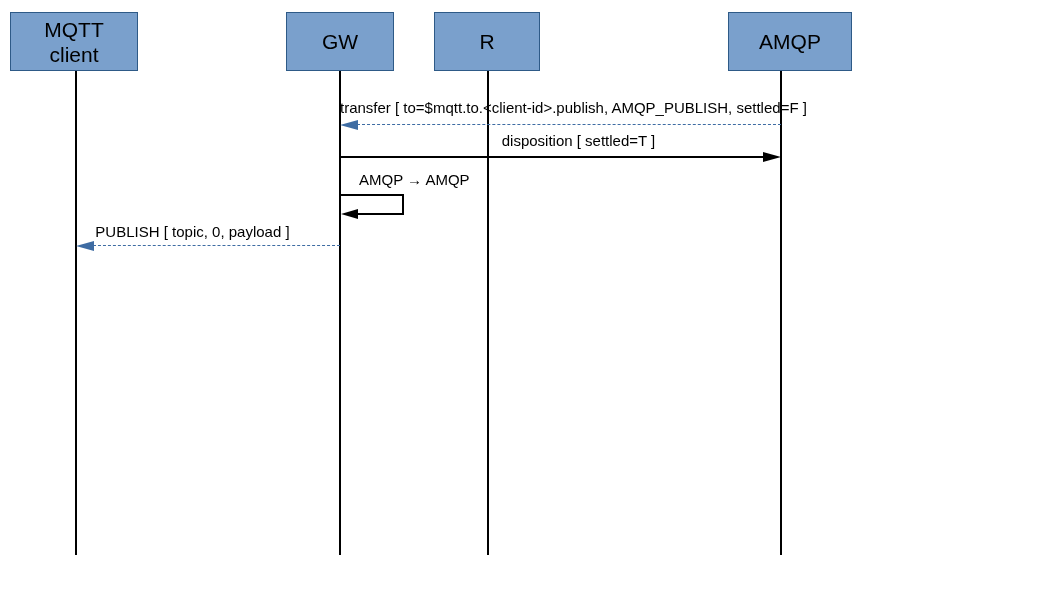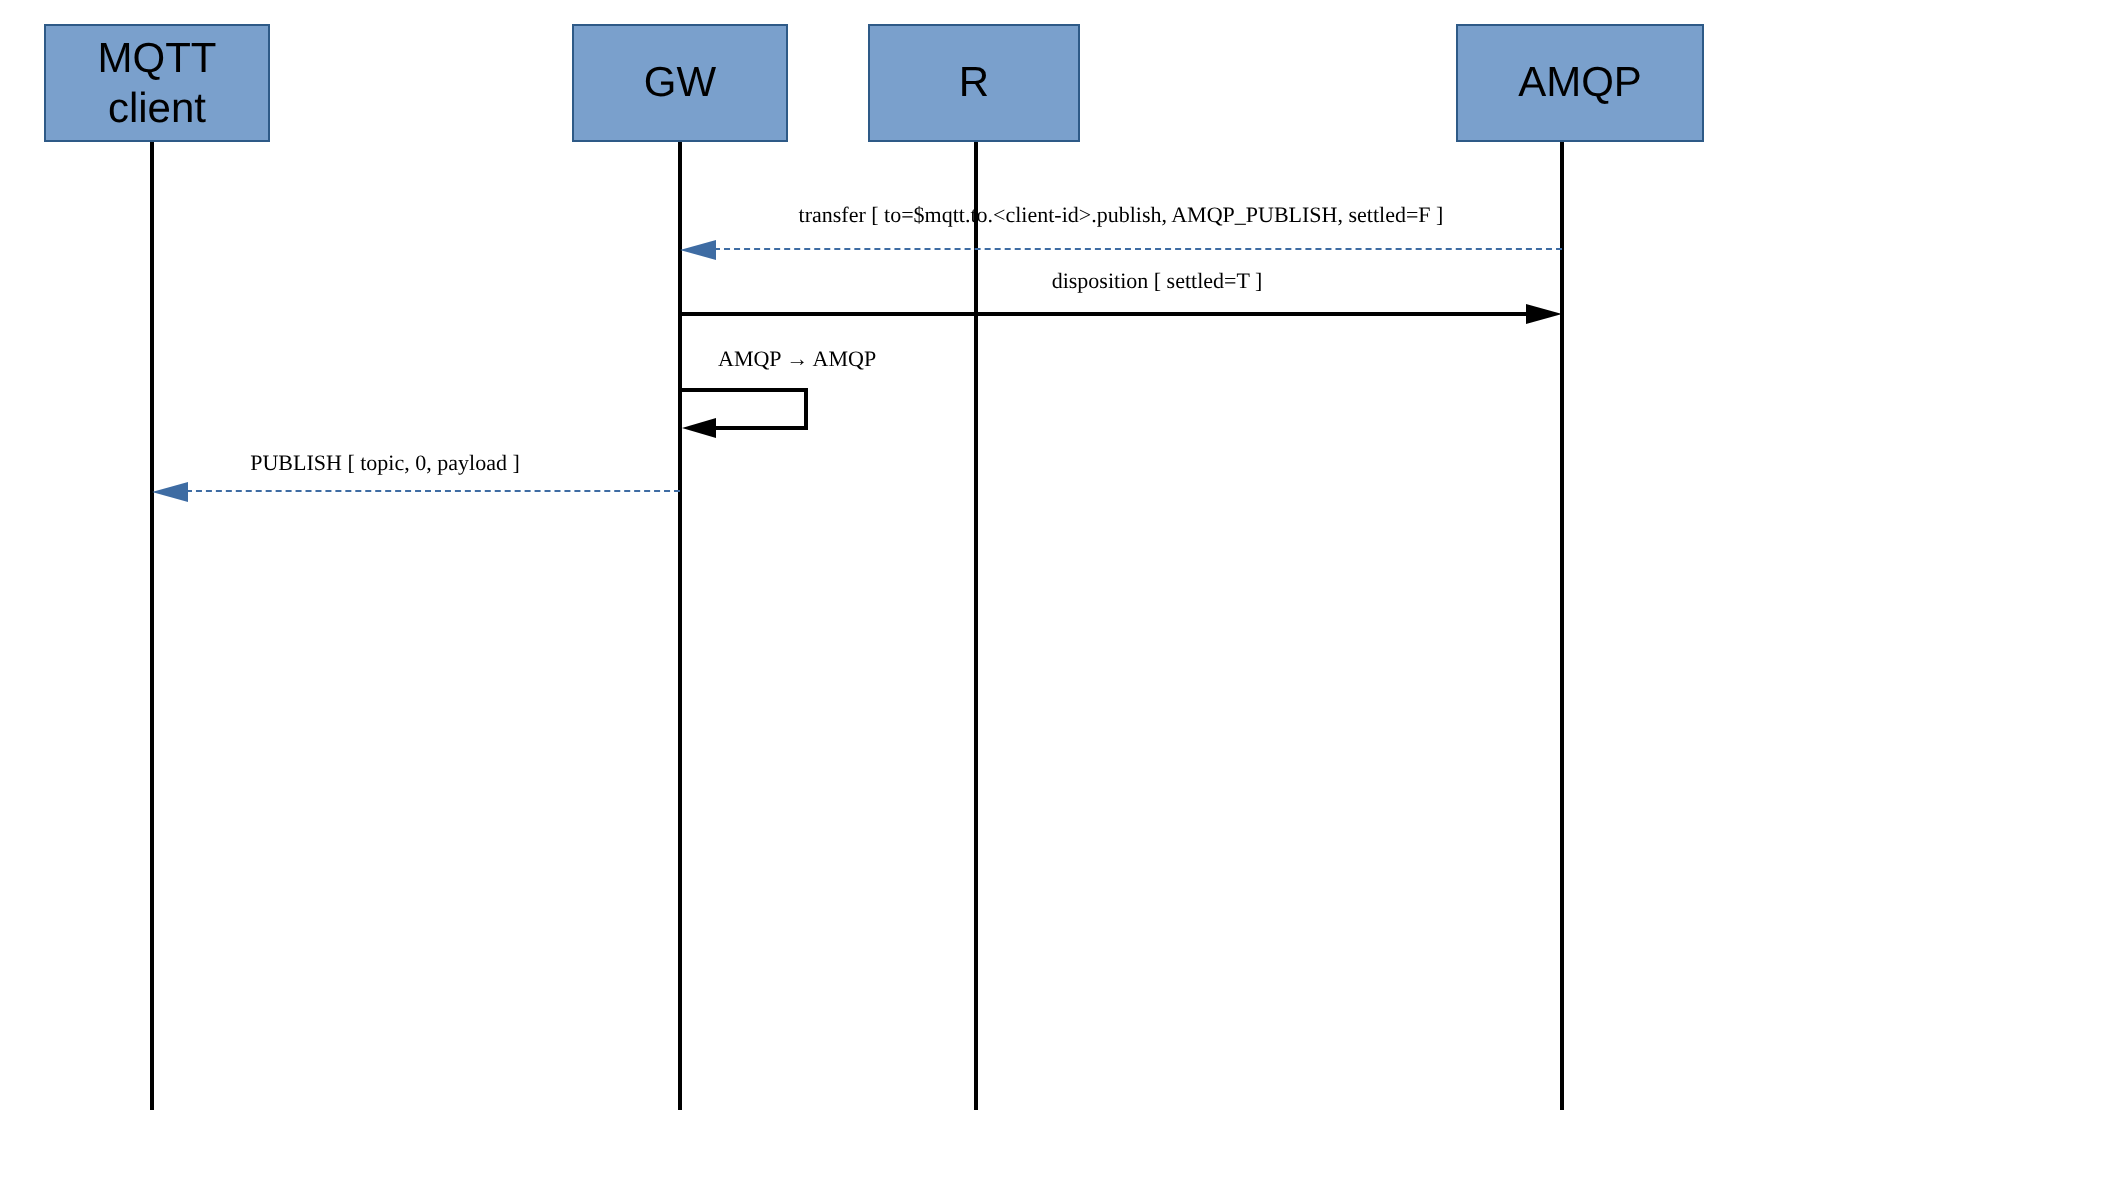--- a/index.html
+++ b/index.html
@@ -34,26 +34,25 @@
     white-space: pre-line;
     color: #000000;
   }
   .lifeline {
     position: absolute;
     width: 1.4px;
     background: #000000;
   }
   .msg-label {
     position: absolute;
-    font-size: 11px;
+    font-size: 15px;
     line-height: 14px;
     height: 14px;
     white-space: nowrap;
     color: #000000;
-    font-family: Liberation Serif, serif;
   }
   .msg-label.centered { text-align: center; }
   .msg-line-solid {
     position: absolute;
     height: 1.5px;
     background: #000000;
   }
   .msg-line-dashed {
     position: absolute;
     height: 0;
@@ -88,21 +87,21 @@
     border-top: 5px solid transparent;
     border-bottom: 5px solid transparent;
     border-left: 18px solid #000000;
   }
 </style>
 </head>
 <body>
 
 <div id="stage">
     <div class="lifeline" style="left: 75.3px; top: 71px; height: 484px;"></div>
-    <div class="actor-box" style="left: 22px; width: 113px;">
+    <div class="actor-box" style="left: 10px; width: 128px;">
       <span class="actor-label">MQTT
 client</span>
     </div>
     <div class="lifeline" style="left: 339.3px; top: 71px; height: 484px;"></div>
     <div class="actor-box" style="left: 286px; width: 108px;">
       <span class="actor-label">GW</span>
     </div>
     <div class="lifeline" style="left: 487.3px; top: 71px; height: 484px;"></div>
     <div class="actor-box" style="left: 434px; width: 106px;">
       <span class="actor-label">R</span>

